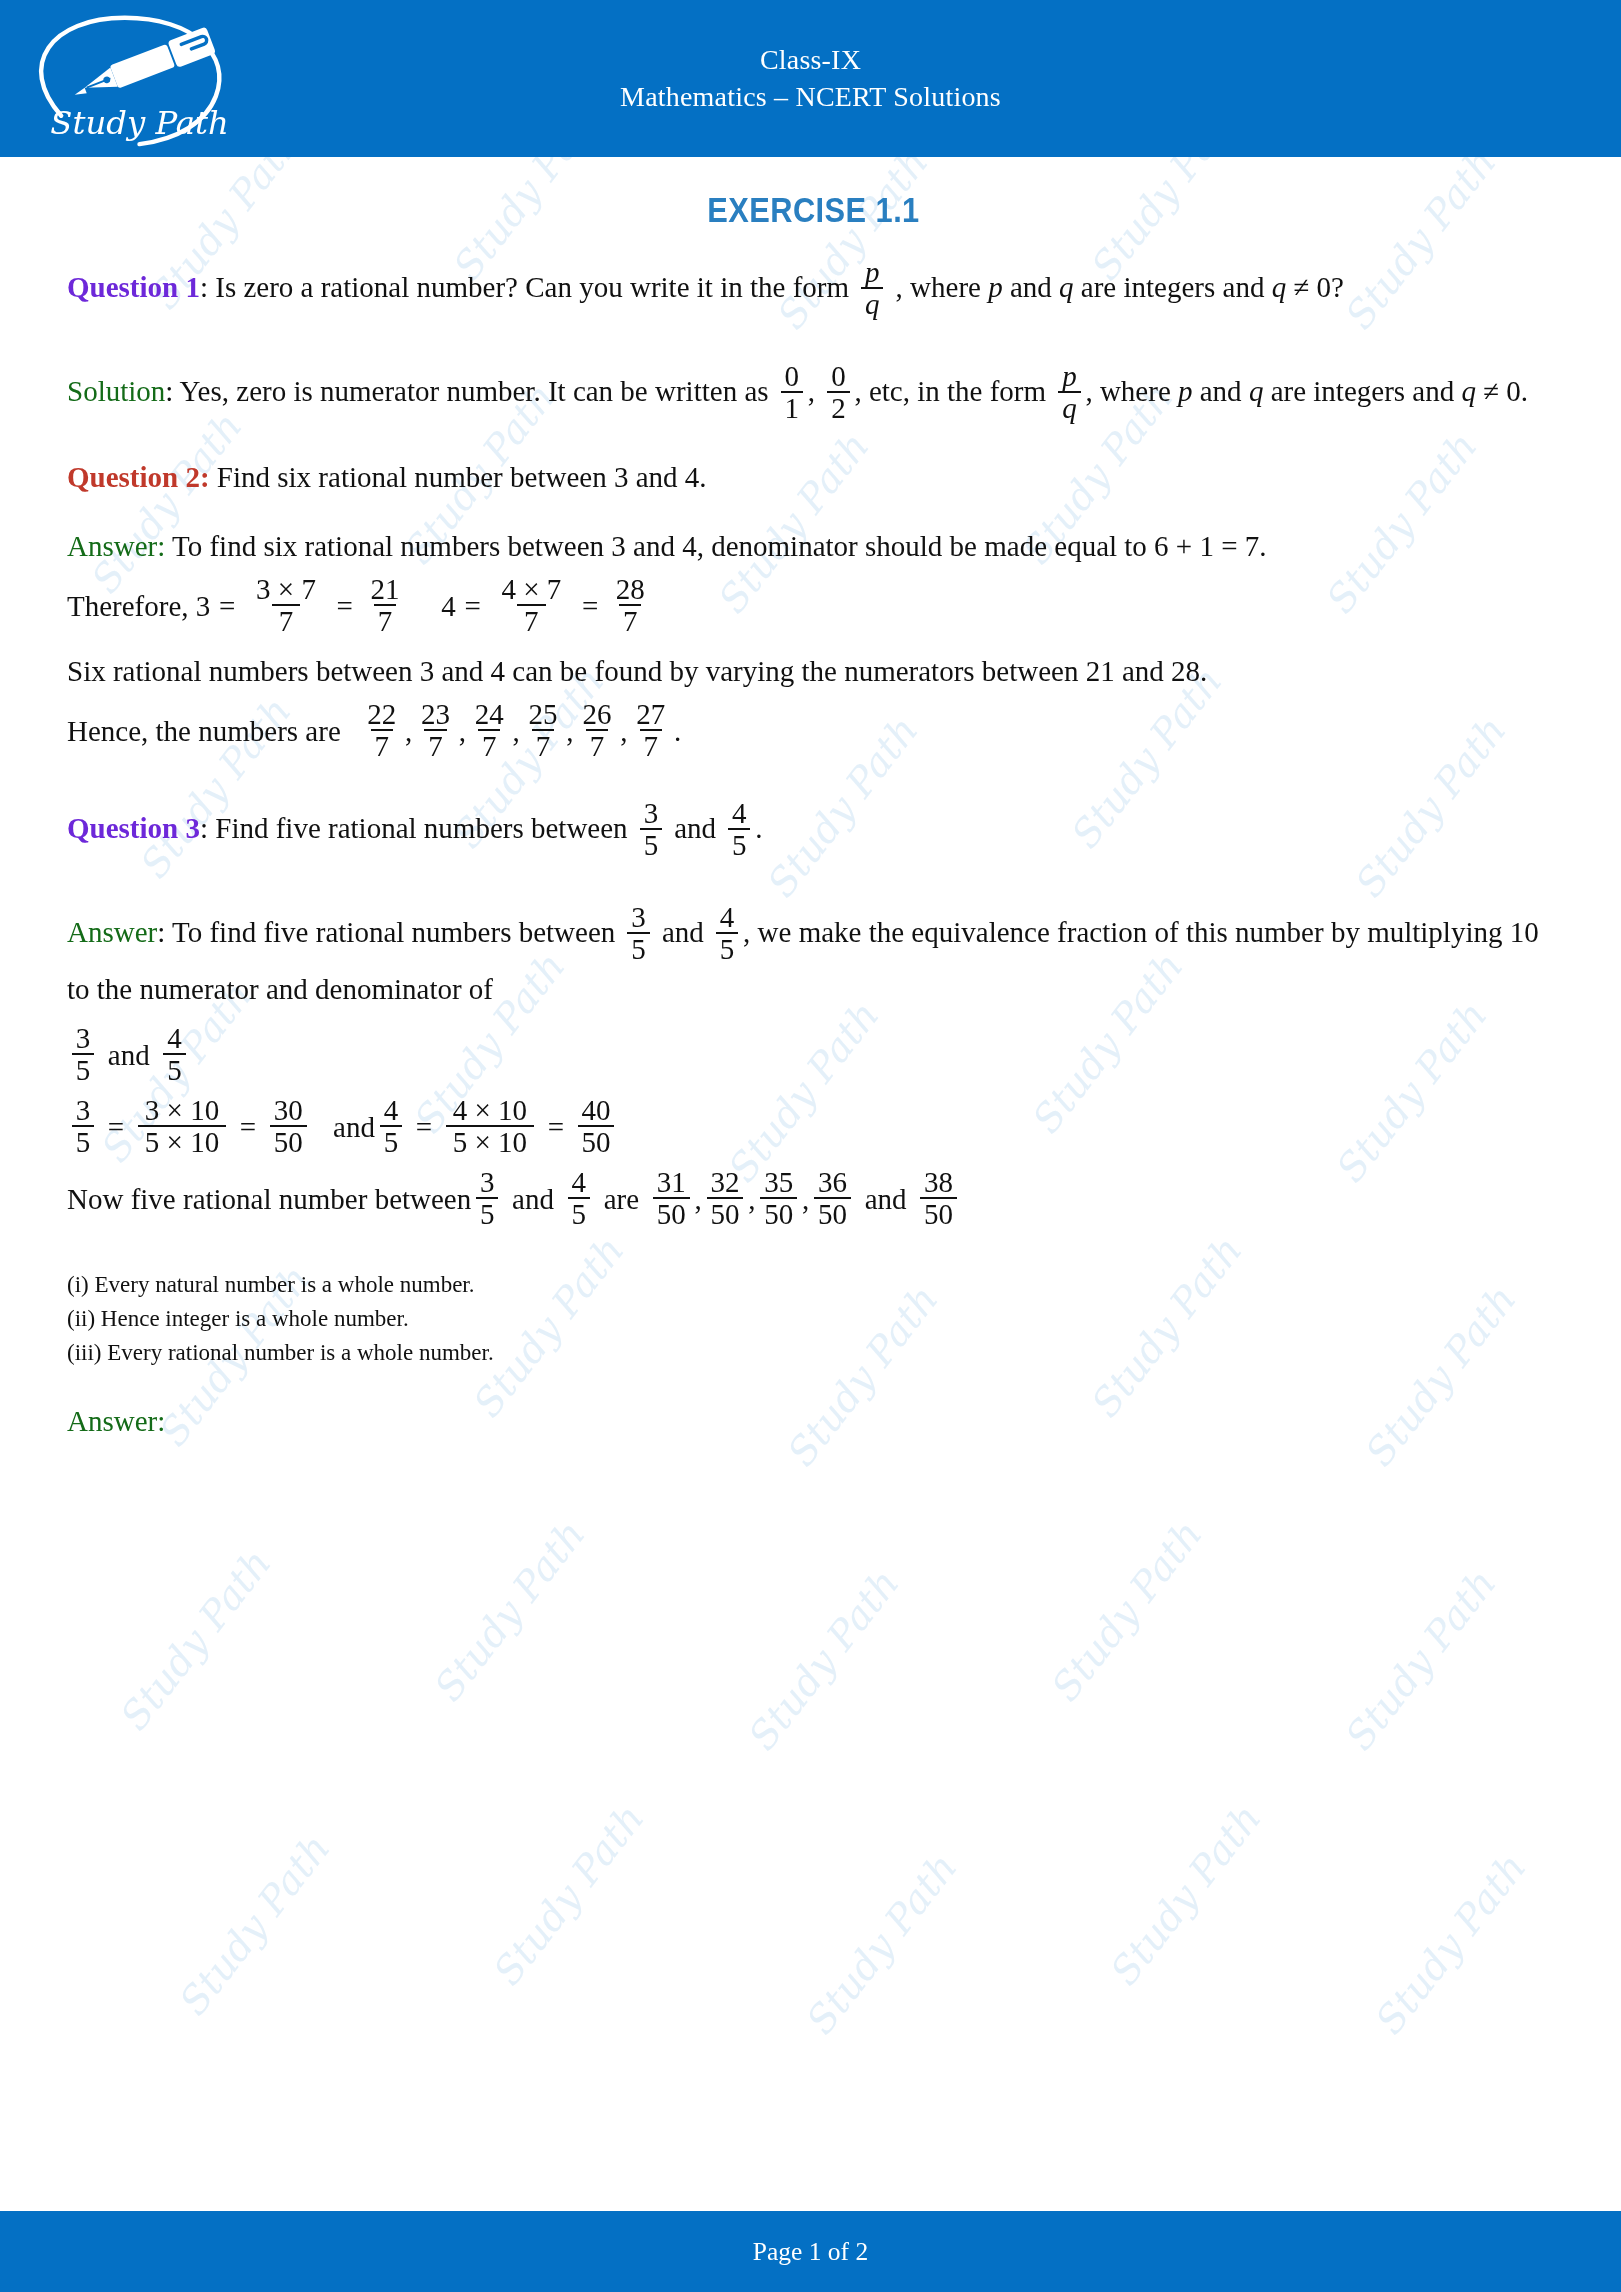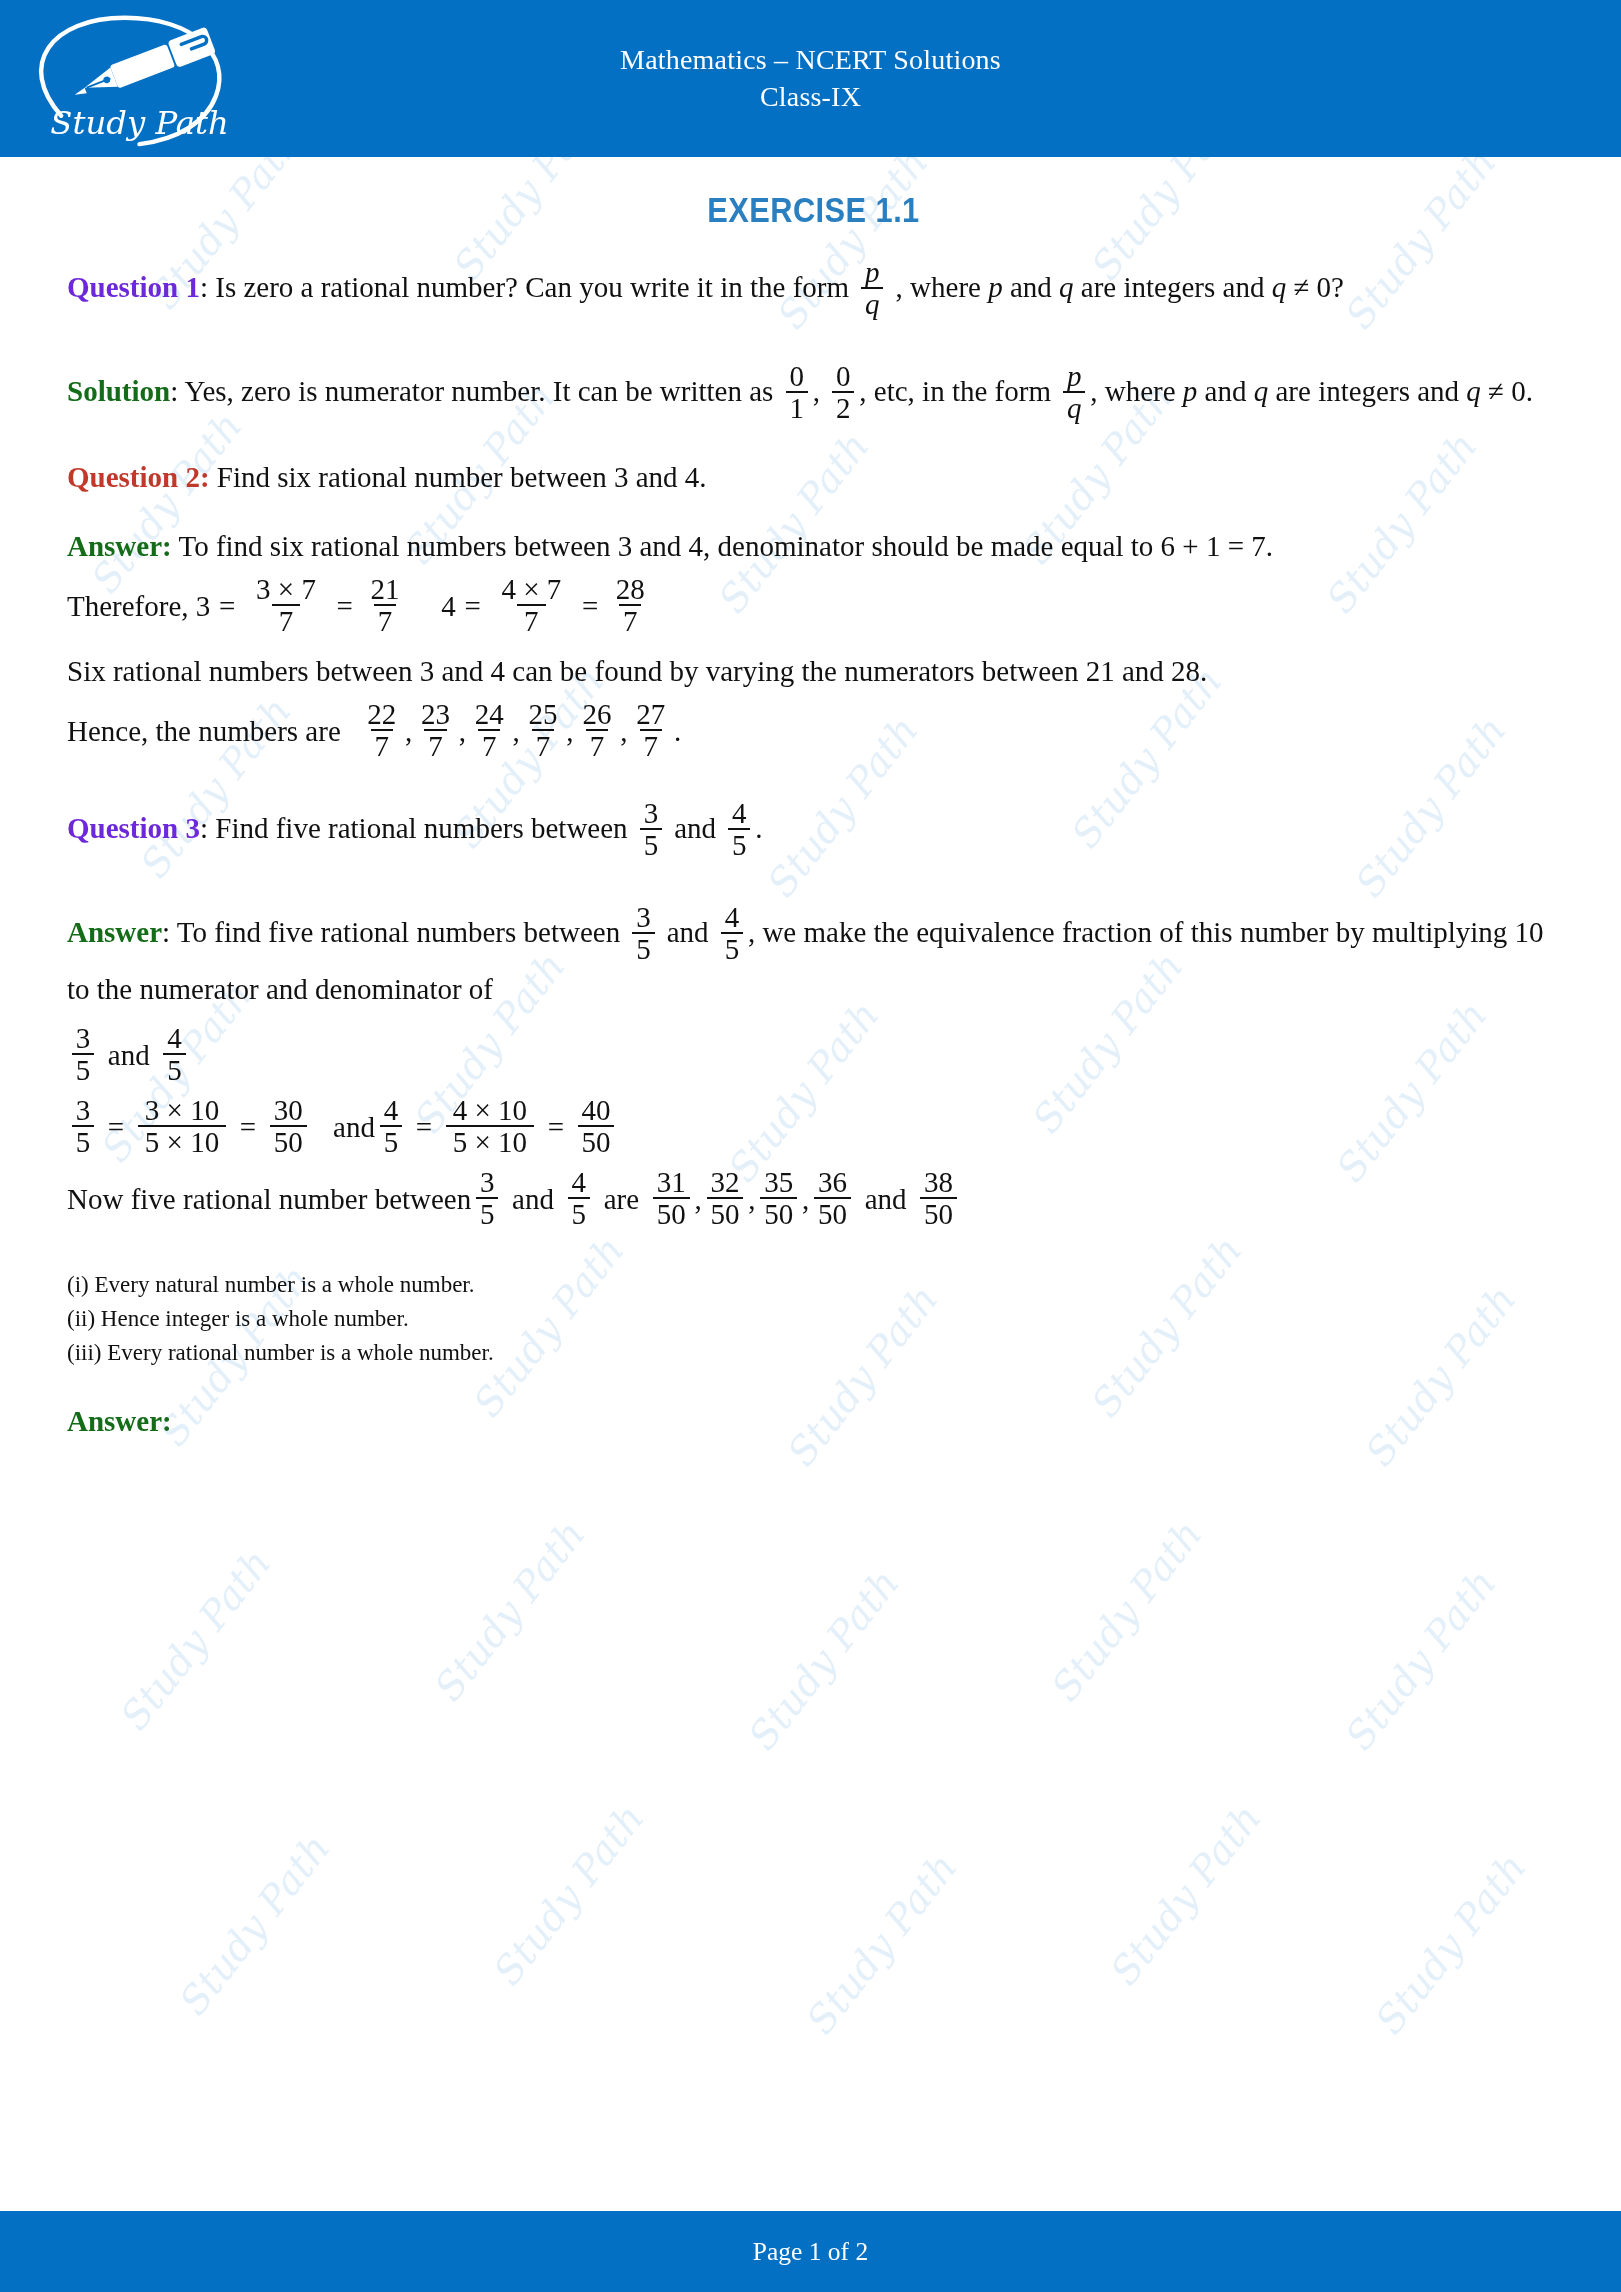--- a/index.html
+++ b/index.html
@@ -76,21 +76,21 @@
     margin: 0 0 13.7px 0;
     text-align: left;
   }
   .para.tight { margin-bottom: 3.9px; }
   .gap-lg { height: 27.4px; }
   .gap-md { height: 15.7px; }
   .gap-sm { height: 7.8px; }
 
   .lbl-q-red   { color: #6d28d9; font-weight: bold; }
   .lbl-q-red2  { color: #c0392b; font-weight: bold; }
-  .lbl-green   { color: #146b18; font-weight: bold; text-align: right; }
+  .lbl-green   { color: #146b18; font-weight: normal; text-align: right; }
 
   .it { font-style: italic; }
 
   
   .frac {
     display: inline-flex;
     flex-direction: column;
     align-items: center;
     justify-content: center;
     vertical-align: middle;
@@ -179,22 +179,22 @@
           <path d="M92 52 L60 62 L92 73 Z" fill="#ffffff"></path>
           <path d="M60 62 L48 65 L60 68 Z" fill="#ffffff"></path>
           <line x1="62" y1="62.5" x2="88" y2="62.5" stroke="#0470c4" stroke-width="2"></line>
           <circle cx="84" cy="62.5" r="3.4" fill="#0470c4"></circle>
         </g>
 
         <text x="120" y="131" text-anchor="middle" fill="#ffffff" font-family="DejaVu Serif, serif" font-style="italic" font-size="33">Study Path</text>
       </svg>
     </div>
     <div class="header-titles">
+      <div>Class-IX</div>
       <div>Mathematics – NCERT Solutions</div>
-      <div>Class-IX</div>
     </div>
   </div>
 
   <div class="watermarks">
     <div class="wm" style="left:118px;  top:39px;">Study Path</div>
     <div class="wm" style="left:421px;  top:9.8px;">Study Path</div>
     <div class="wm" style="left:745px;  top:59px;">Study Path</div>
     <div class="wm" style="left:1059px; top:9.8px;">Study Path</div>
     <div class="wm" style="left:1313px; top:59px;">Study Path</div>
     <div class="wm" style="left:59px;   top:323px;">Study Path</div>

